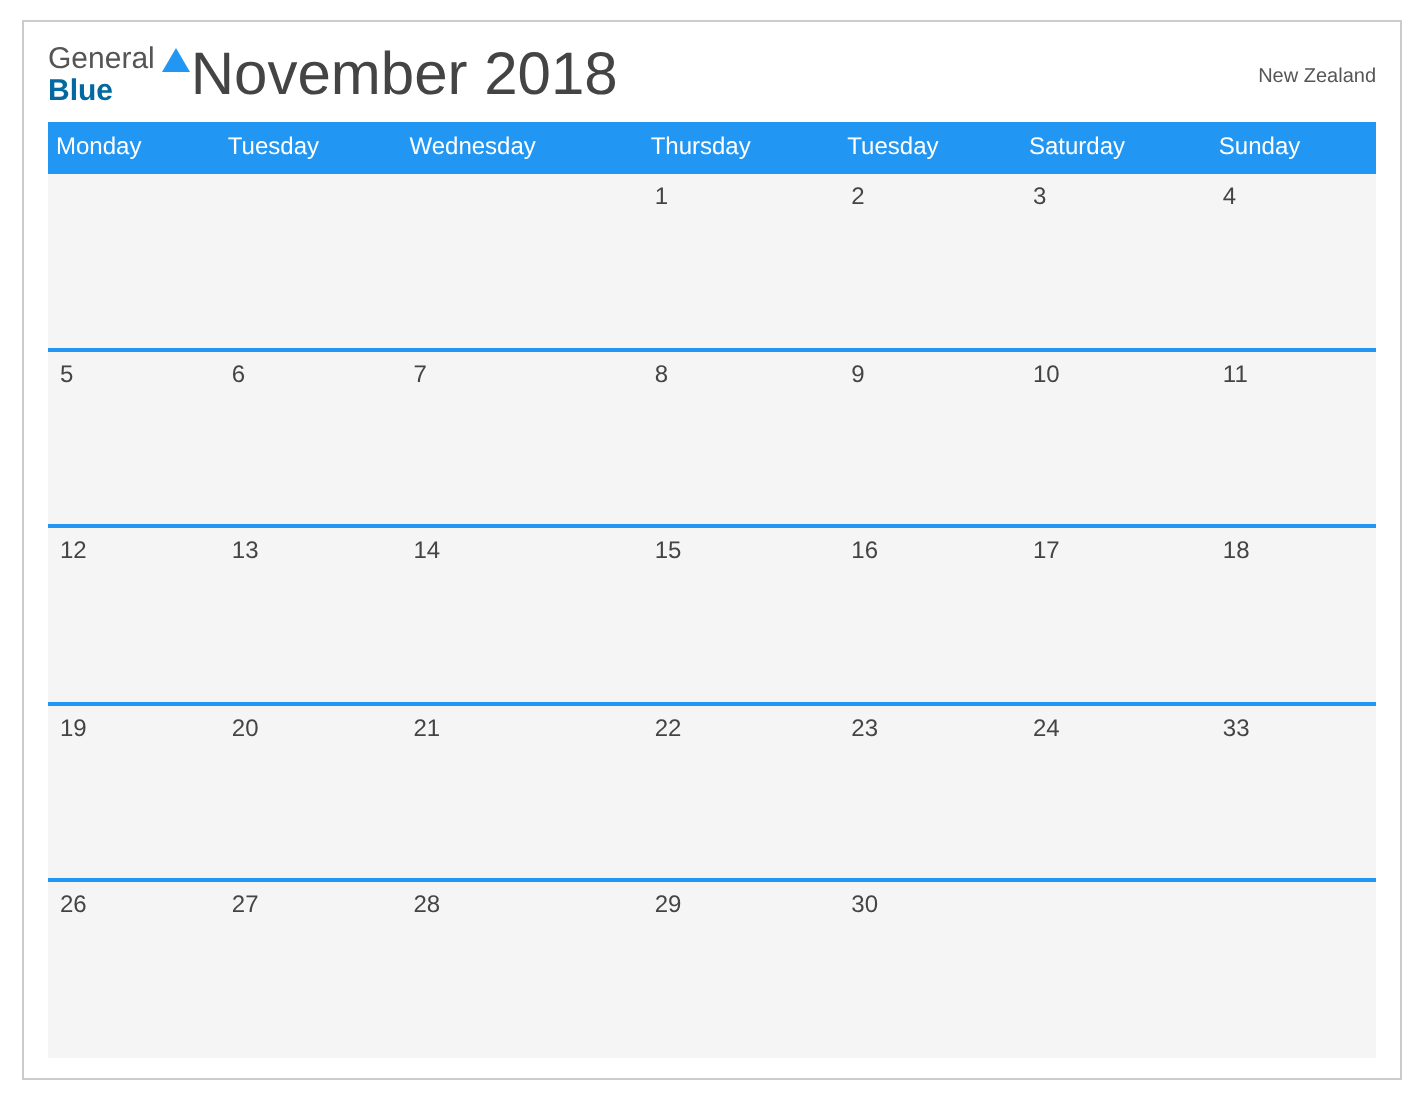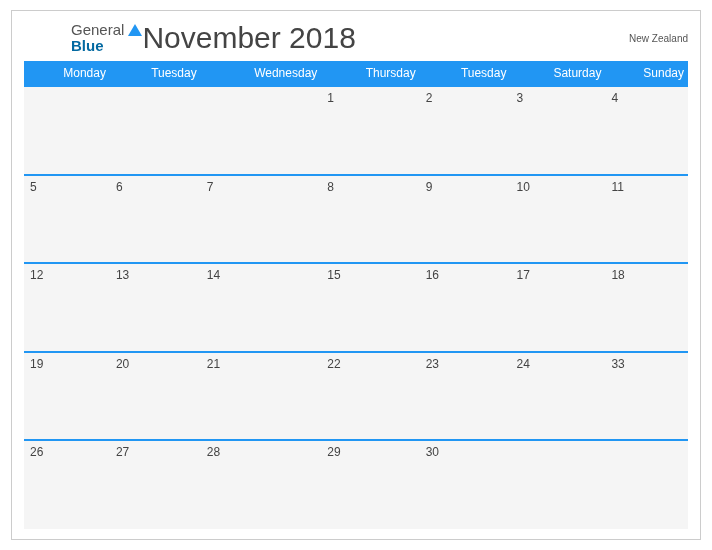--- a/index.html
+++ b/index.html
@@ -20,21 +20,20 @@
       padding: 10px 12px 10px 12px;
       display: flex;
       flex-direction: column;
     }
     .header {
       display: flex;
       align-items: center;
       justify-content: space-between;
       margin-bottom: 6px;
       position: relative;
-      margin-left: 47px;
     }
     .logo {
       display: flex;
       flex-direction: column;
       line-height: 1.1;
     }
     .logo-general {
       font-size: 15px;
       color: #555;
       font-weight: normal;
@@ -74,21 +73,21 @@
       width: 100%;
       border-collapse: collapse;
       flex: 1;
     }
     .calendar-table thead tr th {
       background: #2196F3;
       color: #fff;
       font-size: 12px;
       font-weight: normal;
       padding: 5px 4px;
-      text-align: right;
+      text-align: left;
       border: none;
     }
     .calendar-table tbody tr {
       border-top: 2px solid #2196F3;
     }
     .calendar-table tbody tr td {
       background: #f5f5f5;
       vertical-align: top;
       padding: 4px 6px 4px 6px;
       height: 72px;

